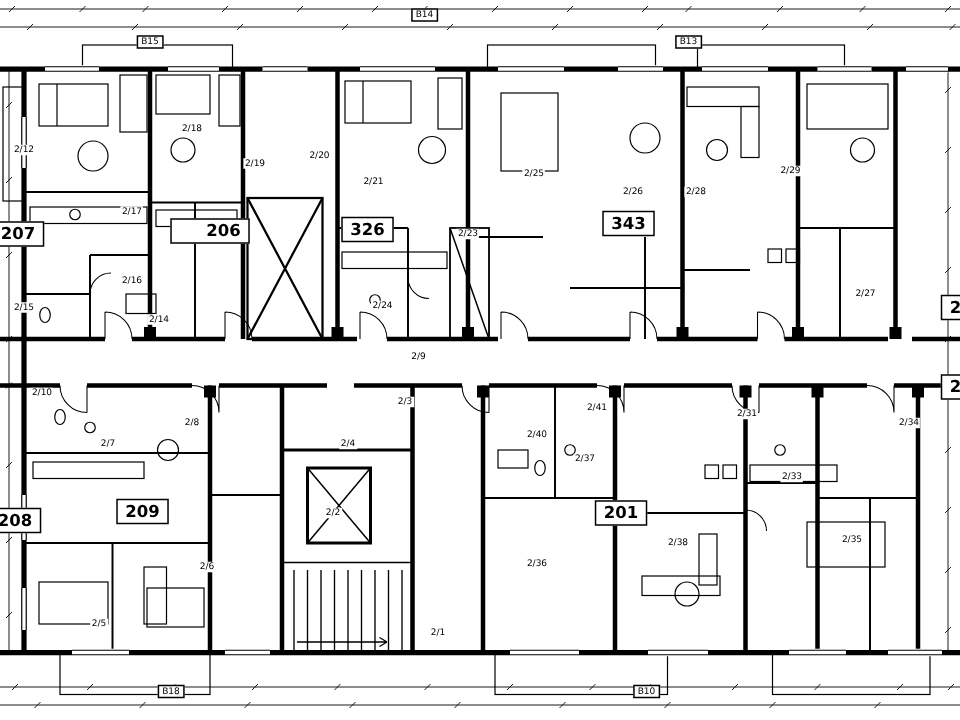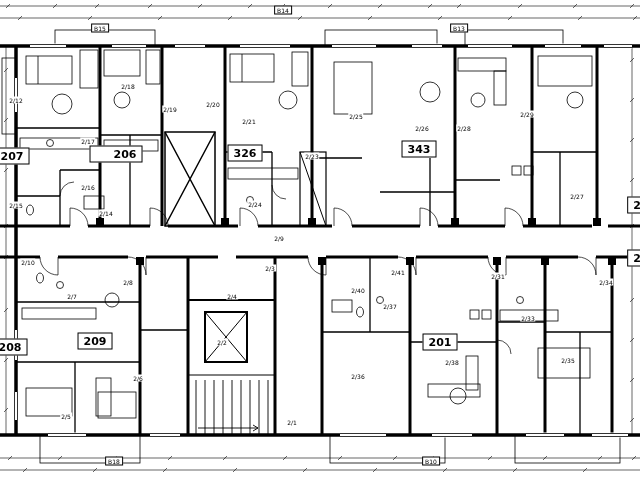--- a/index.html
+++ b/index.html
@@ -241,26 +241,26 @@
       <div class="room-label" style="left: 358px; top: 290px;">2/40</div>
       <div class="room-label" style="left: 398px; top: 272px;">2/41</div>
       <div class="room-label" style="left: 390px; top: 306px;">2/37</div>
       <div class="room-label" style="left: 358px; top: 376px;">2/36</div>
       <div class="room-label" style="left: 452px; top: 362px;">2/38</div>
       <div class="room-label" style="left: 498px; top: 276px;">2/31</div>
       <div class="room-label" style="left: 528px; top: 318px;">2/33</div>
       <div class="room-label" style="left: 606px; top: 282px;">2/34</div>
       <div class="room-label" style="left: 568px; top: 360px;">2/35</div>
       <div class="unit-label" style="left: 12px; top: 156px;">207</div>
-      <div class="unit-label" style="left: 116px; top: 154px; padding-left: 23px;">206</div>
+      <div class="unit-label" style="left: 140px; top: 154px; padding-left: 23px;">206</div>
       <div class="unit-label" style="left: 245px; top: 153px;">326</div>
       <div class="unit-label" style="left: 419px; top: 149px;">343</div>
       <div class="unit-label" style="left: 10px; top: 347px;">208</div>
       <div class="unit-label" style="left: 95px; top: 341px;">209</div>
-      <div class="unit-label" style="left: 440px; top: 342px;">201</div>
+      <div class="unit-label" style="left: 414px; top: 342px;">201</div>
       <div class="unit-label" style="left: 637px; top: 205px;">2</div>
       <div class="unit-label" style="left: 637px; top: 258px;">2</div>
       <div class="marker-label" style="left: 100px; top: 28px;">B15</div>
       <div class="marker-label" style="left: 283px; top: 10px;">B14</div>
       <div class="marker-label" style="left: 459px; top: 28px;">B13</div>
       <div class="marker-label" style="left: 114px; top: 461px;">B18</div>
       <div class="marker-label" style="left: 431px; top: 461px;">B10</div>
     </div>
 
 </div>

